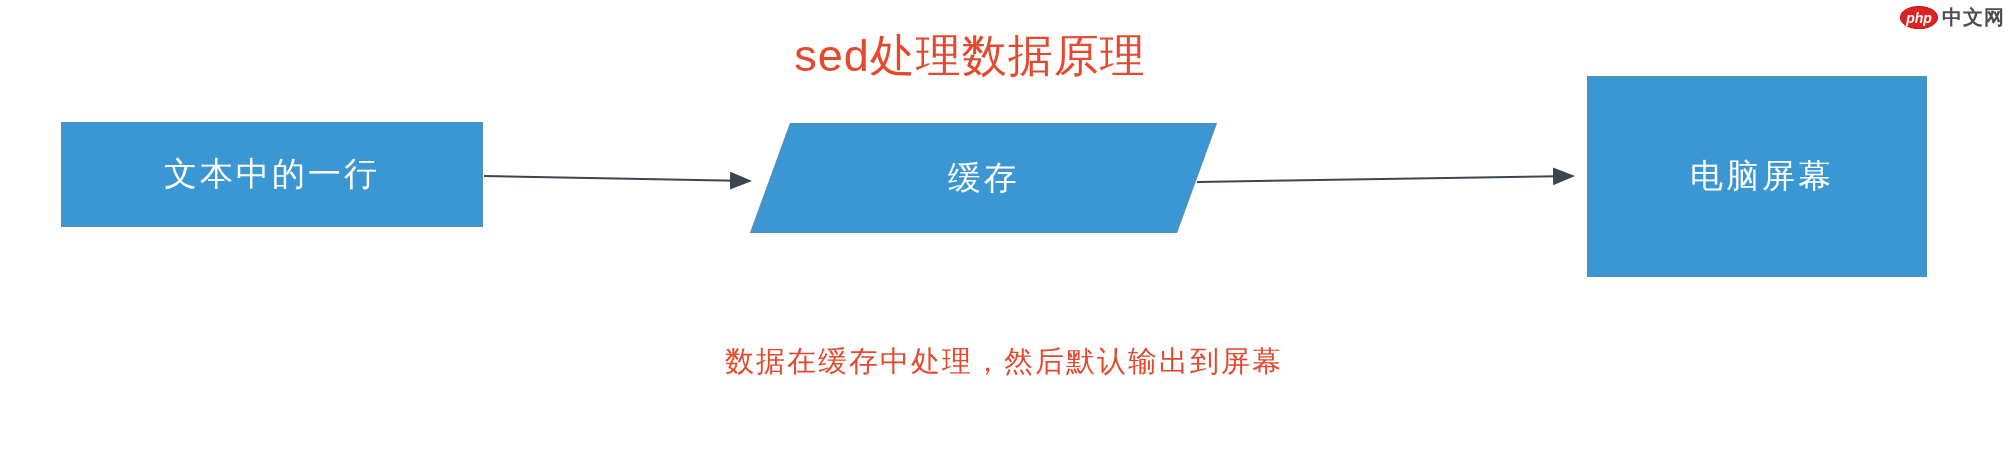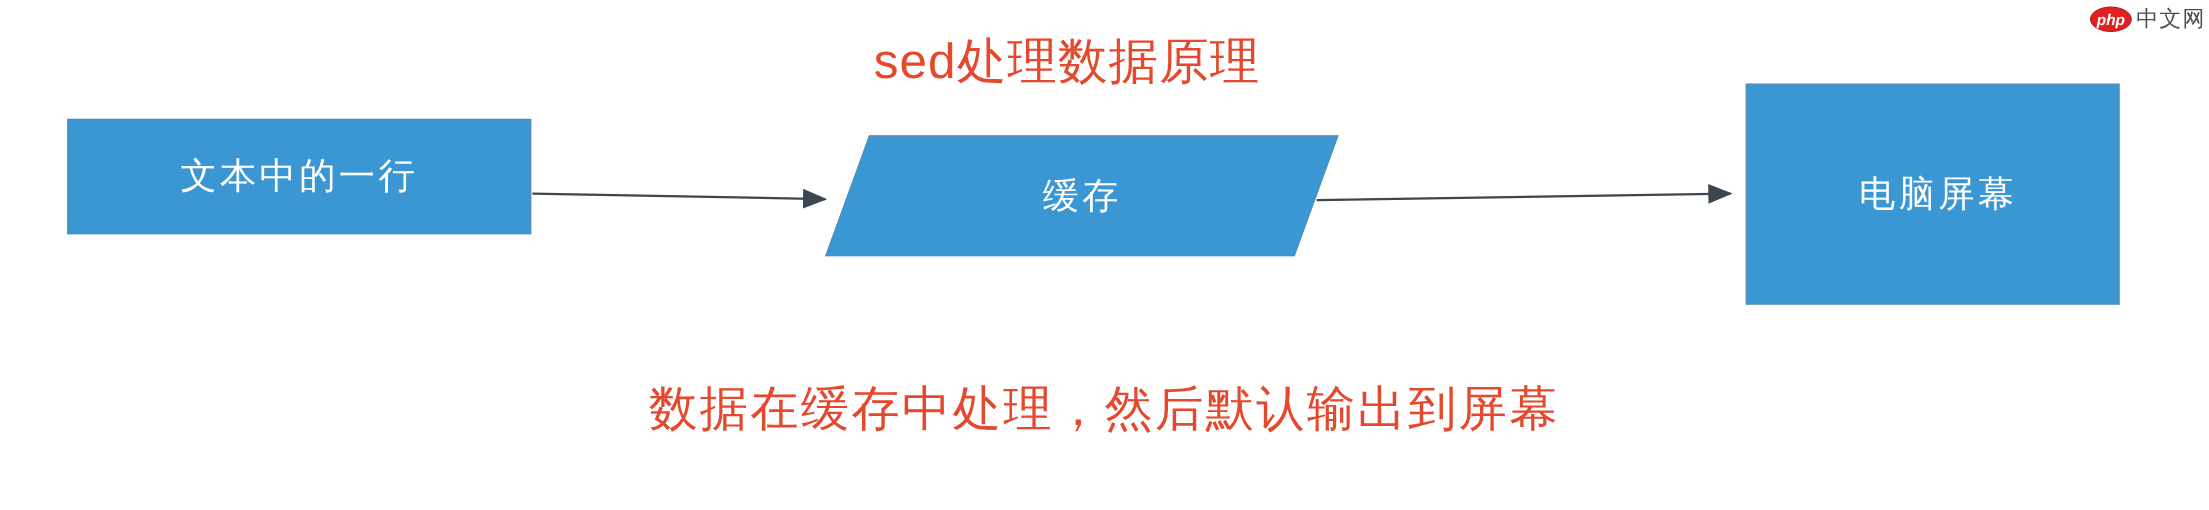--- a/index.html
+++ b/index.html
@@ -20,39 +20,39 @@
     text-align: center;
     font-size: 45px;
     color: var(--accent-red, #e5492d);
     letter-spacing: 1px;
   }
   .caption {
     position: absolute;
     left: 0; top: 342px;
     width: 2008px;
     text-align: center;
-    font-size: 44px;
+    font-size: 29px;
     color: var(--accent-red, #e5492d);
     letter-spacing: 2px;
   }
 
   
   .node {
     position: absolute;
     background: var(--node-fill, #3b97d3);
     border: 1px solid rgba(115, 135, 150, 0.55);
     display: flex;
     align-items: center;
     justify-content: center;
     color: var(--node-text, #ffffff);
     font-size: 33px;
     letter-spacing: 3px;
     box-sizing: border-box;
   }
-  .node-input  { left: 61px;  top: 108px; width: 422px; height: 105px; }
+  .node-input  { left: 61px;  top: 122px; width: 422px; height: 105px; }
   .node-buffer { left: 770px; top: 123px; width: 427px; height: 110px; transform: skewX(-20deg); }
   .node-buffer .unskew { transform: skewX(20deg); display: block; }
   .node-screen { left: 1587px; top: 76px; width: 340px; height: 201px; padding-left: 10px; }
 
   
   .connectors {
     position: absolute;
     left: 0; top: 0;
     width: 2008px; height: 464px;
     pointer-events: none;
@@ -77,21 +77,21 @@
     color: #ffffff;
     font-size: 14px;
     font-weight: bold;
     font-style: italic;
     border: 1px solid #b71a18;
     box-sizing: border-box;
   }
   .logo-site {
     color: var(--logo-text, #4d4d4d);
     font-size: 20px;
-    font-weight: normal;
+    font-weight: bold;
     letter-spacing: 1px;
   }
 </style>
 </head>
 <body>
 
 <div class="canvas">
 
   <div class="logo">
     <span class="logo-badge">php</span>

